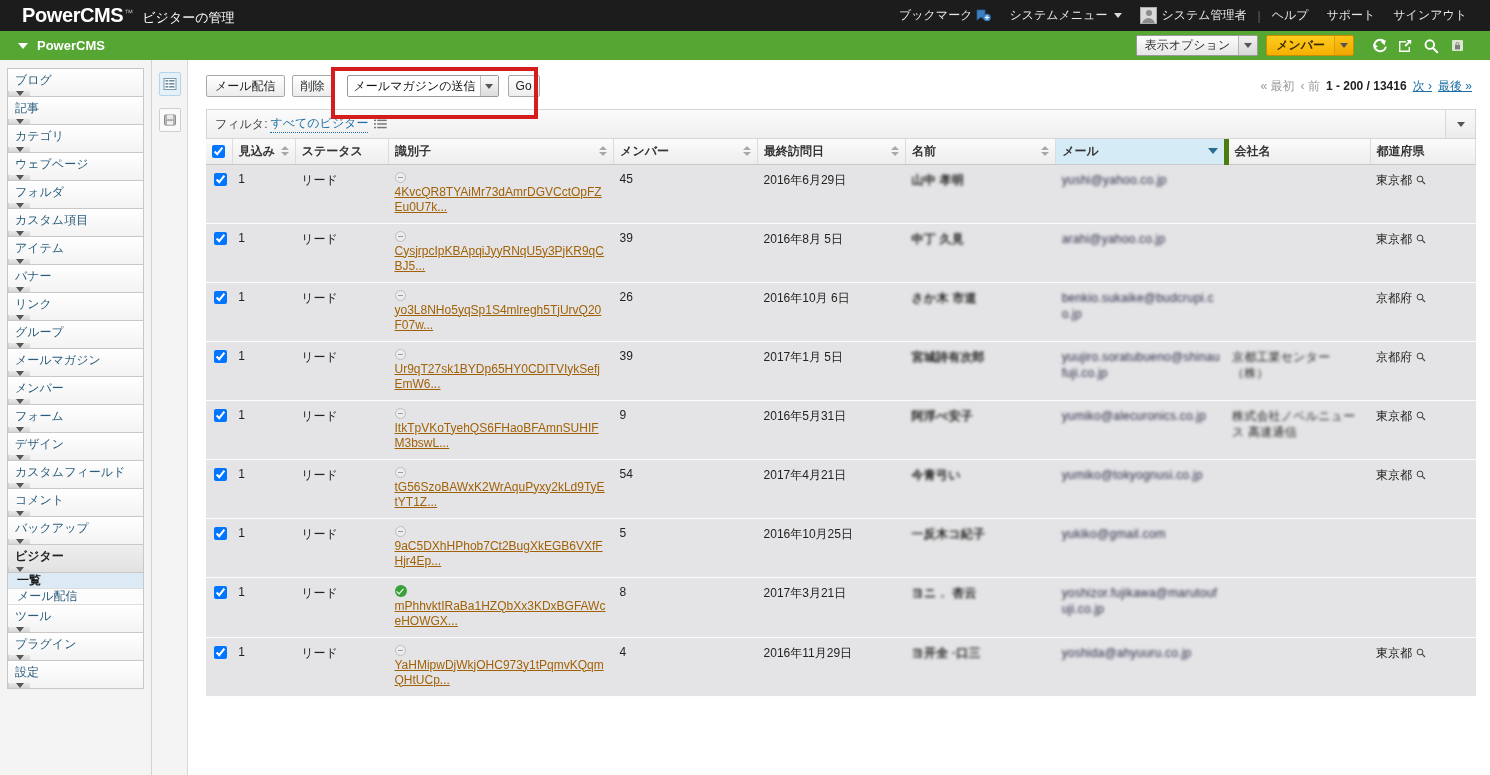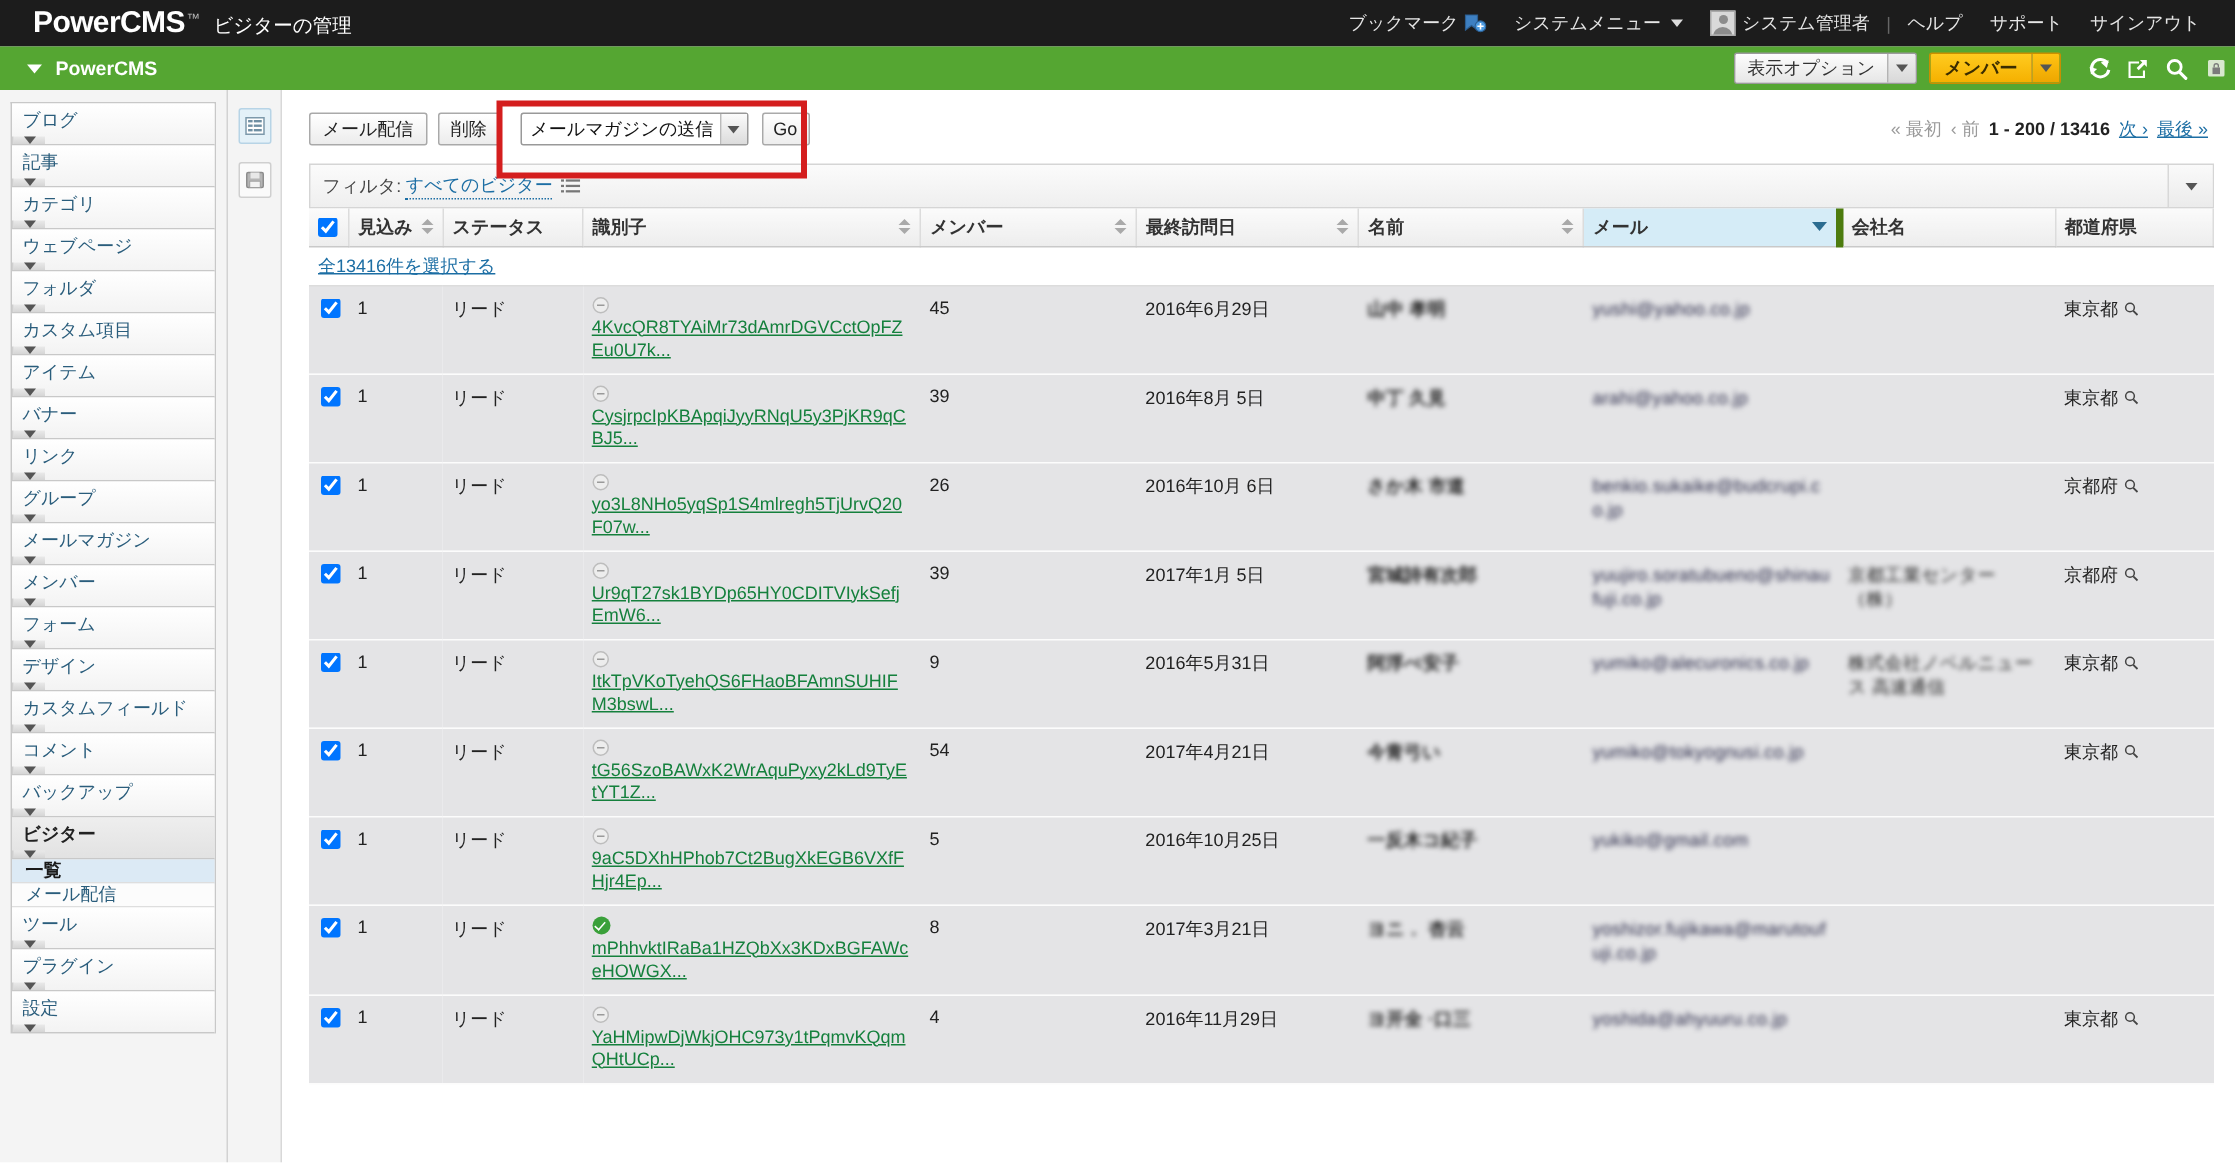--- a/index.html
+++ b/index.html
@@ -66,21 +66,21 @@
     background: #55a632;
     display: flex; align-items: center;
     padding-left: 18px;
     position: relative;
   }
   #greenbar .gb-caret {
     width: 0; height: 0; border-left: 5px solid transparent; border-right: 5px solid transparent;
     border-top: 6px solid #ffffff; margin-right: 9px;
   }
   #greenbar .gb-title { color: #ffffff; font-weight: bold; font-size: 13px; }
-  #greenbar-right { margin-left: auto; display: flex; align-items: center; padding-right: 0; gap: 0; }
+  #greenbar-right { margin-left: auto; display: flex; align-items: center; padding-right: 20px; gap: 0; }
   .btn-display {
     display: flex; align-items: stretch; height: 21px;
     border: 1px solid #9a9a9a; background: #f1f1f1; border-radius: 2px; overflow: hidden;
     margin-right: 8px;
   }
   .btn-display .bd-label {
     padding: 0 8px; display: flex; align-items: center; font-size: 12px; color: #333;
     background: linear-gradient(#fdfdfd, #e6e6e6);
   }
   .btn-display .bd-arrow {
@@ -232,21 +232,21 @@
   tr.drow td {
     background: #e4e4e6;
     border-bottom: 1px solid #fcfcfc;
     vertical-align: top;
     padding: 7px 6px 8px 6px;
     font-size: 12px; color: #222;
   }
   tr.drow td.c-check { padding-left: 8px; }
   .idcell { line-height: 15px; }
   .idcell .status-dot { display: block; margin-bottom: 2px; }
-  .idcell a { color: #15803d; word-break: break-all; margin-top: 21px; }
+  .idcell a { color: #a16207; word-break: break-all; margin-top: 21px; }
   .mail-blur, .name-blur, .comp-blur {
     filter: blur(1.6px);
     -webkit-filter: blur(1.6px);
     color: #2b2b4a;
     word-break: break-all;
     line-height: 16px;
     letter-spacing: 0.2px;
     user-select: none;
   }
   .name-blur { color: #1a1a1a; font-weight: bold; }
@@ -628,23 +628,20 @@
               </div>
             </th>
             <th>
               <div class="th-inner">
                 <span>都道府県</span>
               </div>
             </th>
           </tr>
       </thead>
       <tbody id="grid-body">
-          <tr class="selectall">
-            <td colspan="10"><a href="#">全13416件を選択する</a></td>
-          </tr>
           <tr class="drow">
             <td class="c-check"><input type="checkbox" checked="" style=""></td>
             <td>1</td>
             <td>リード</td>
             <td class="idcell"><span class="status-dot dash-icon"></span><a href="#">4KvcQR8TYAiMr73dAmrDGVCctOpFZEu0U7k...</a></td>
             <td>45</td>
             <td>2016年6月29日</td>
             <td><span class="name-blur">山中 孝明</span></td>
             <td><span class="mail-blur">yushi@yahoo.co.jp</span></td>
             <td></td>

